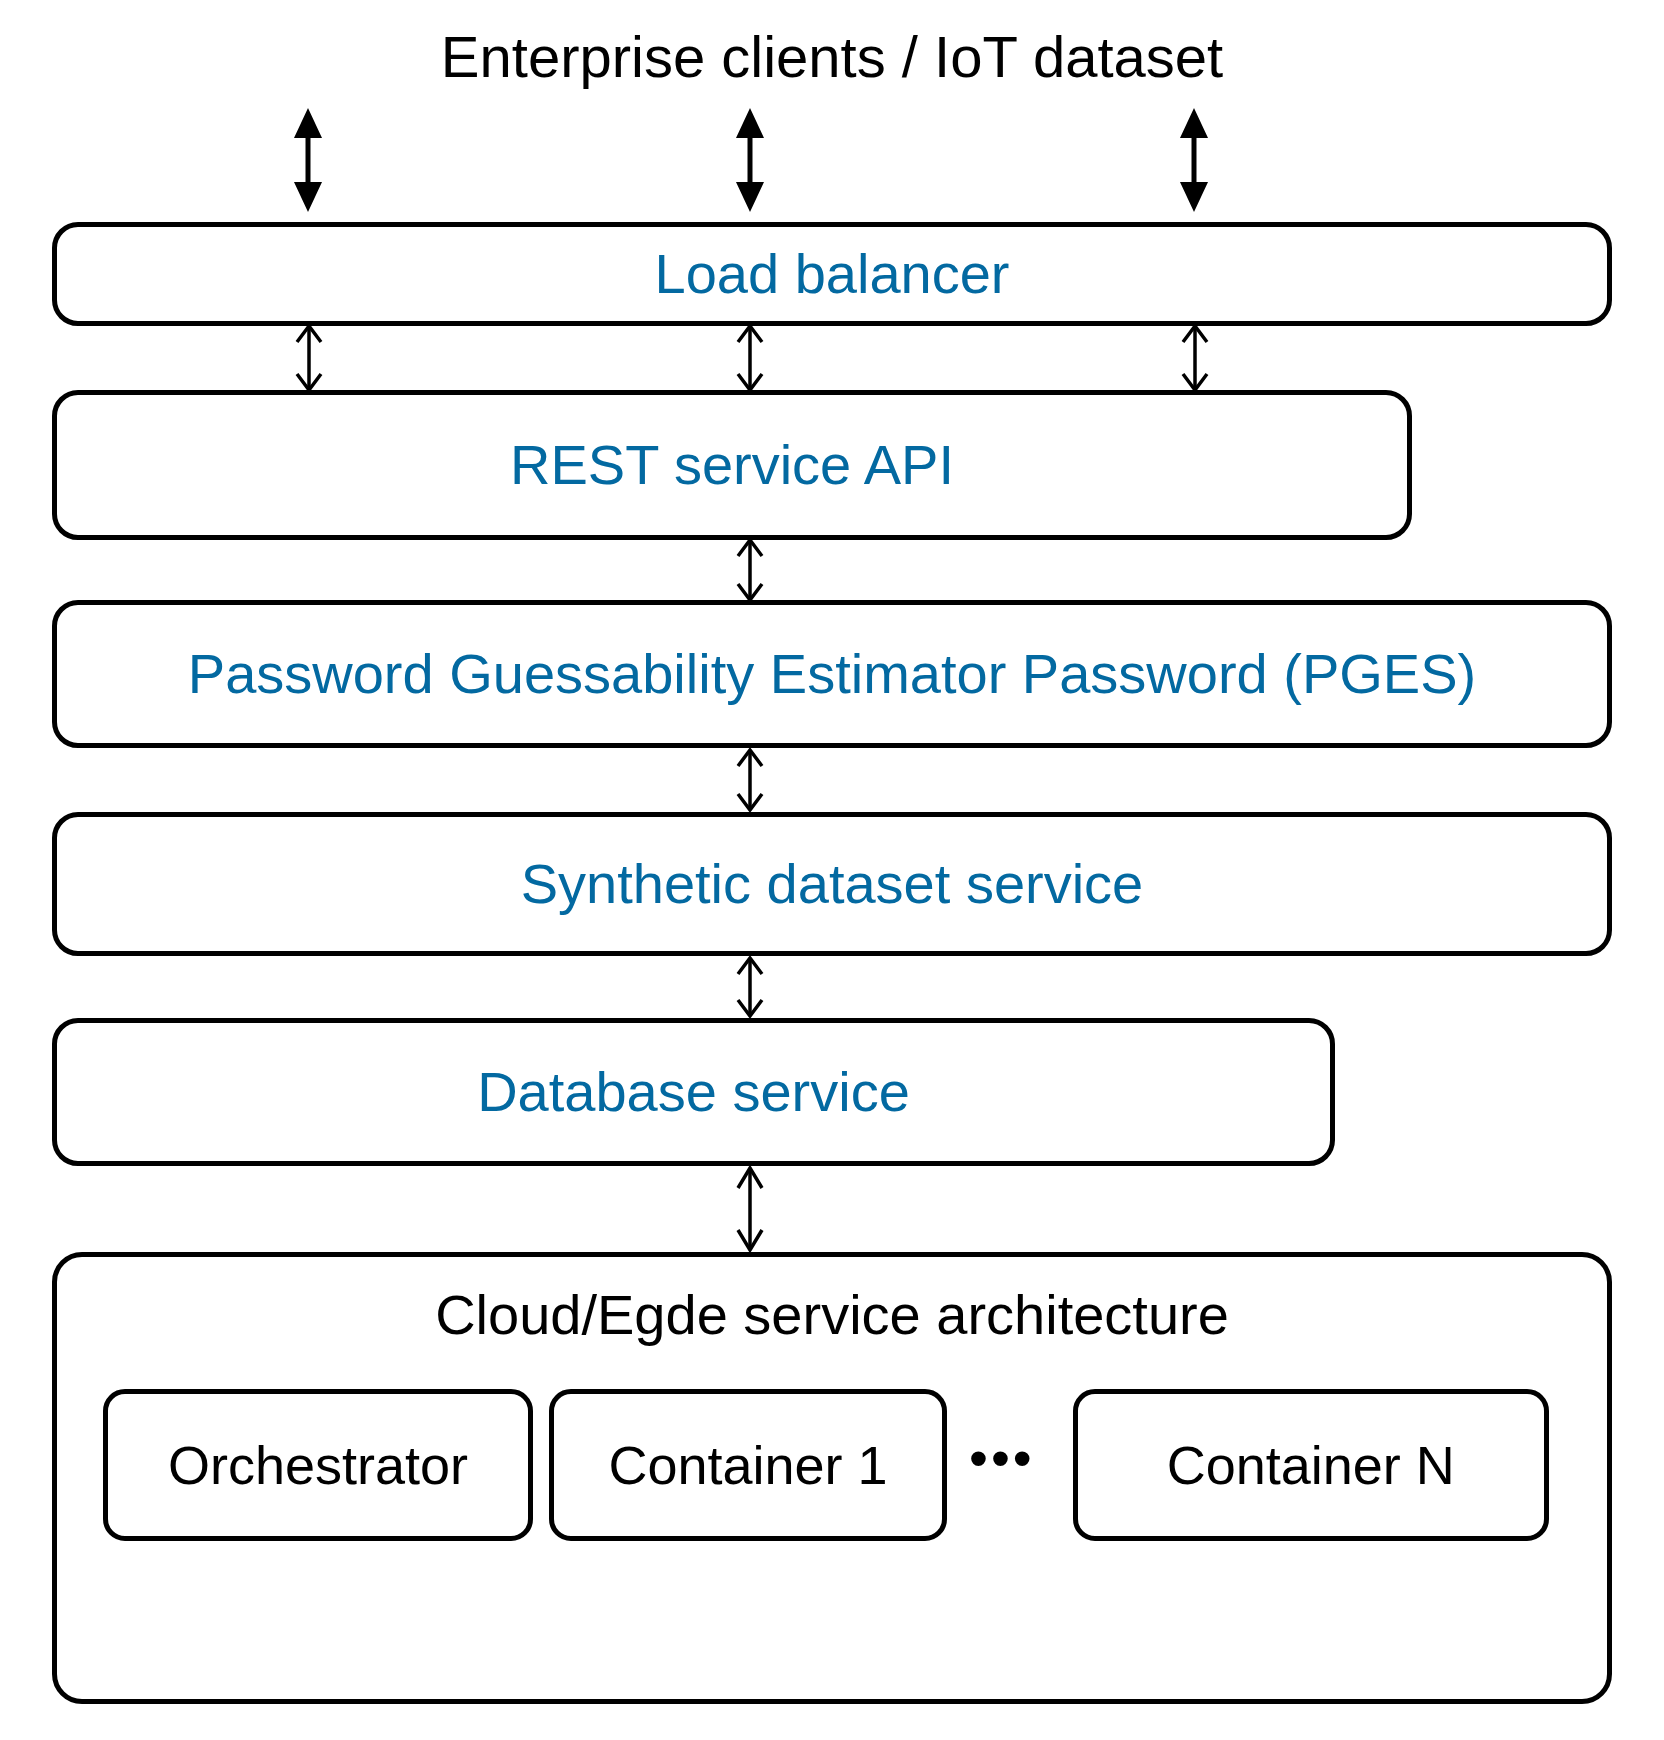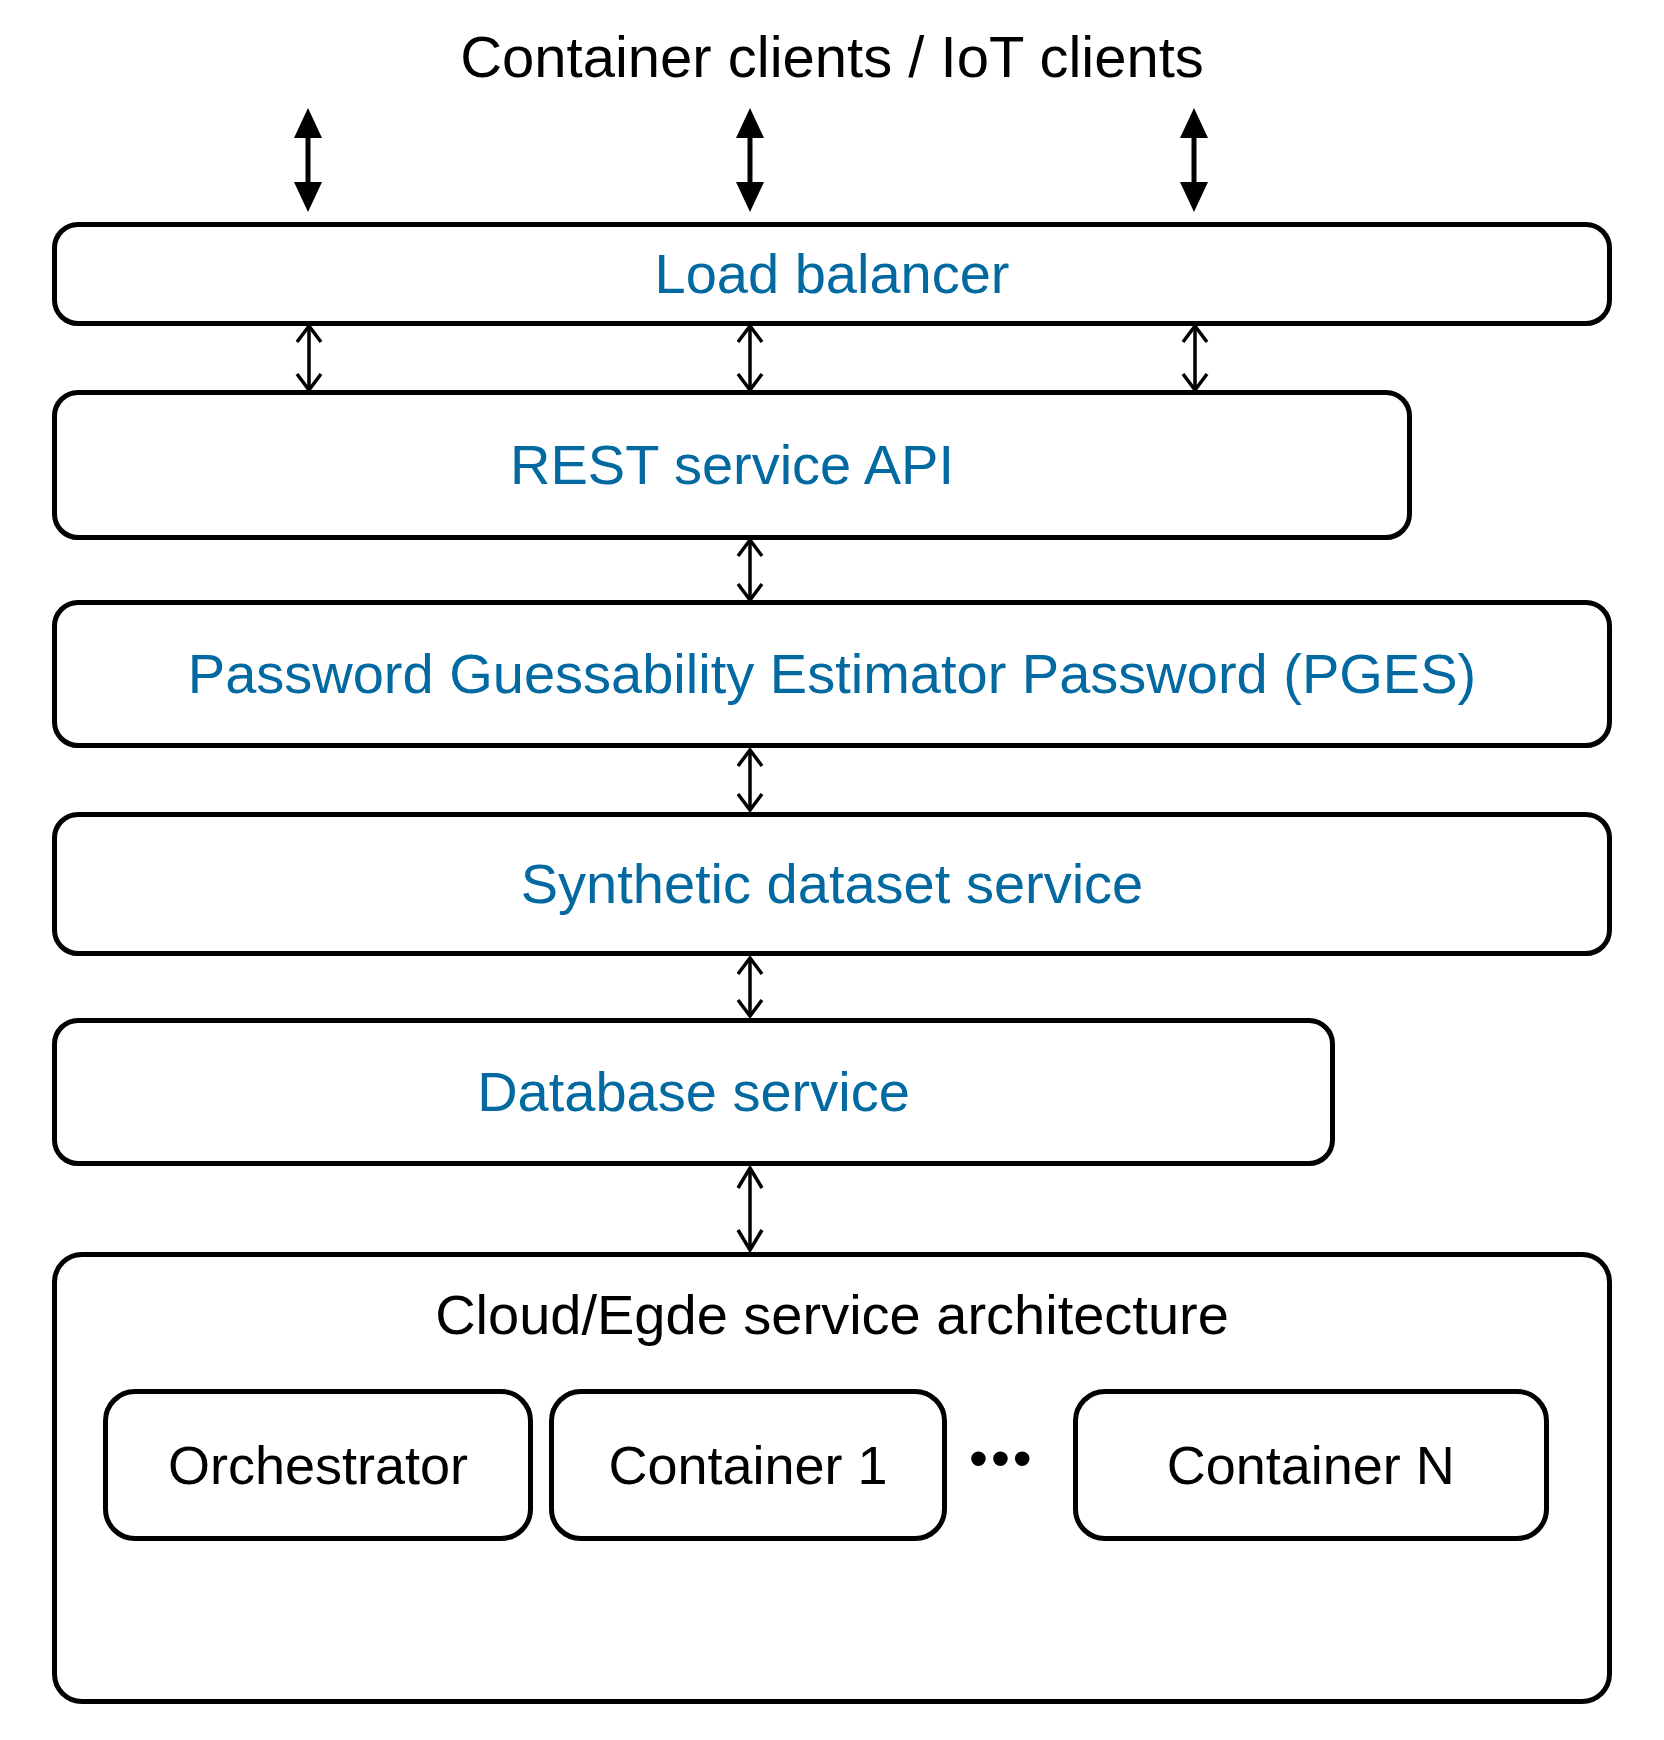--- a/index.html
+++ b/index.html
@@ -82,21 +82,21 @@
     display: flex;
     align-items: center;
     justify-content: flex-start;
     padding-left: 46px;
     box-sizing: border-box;
   }
 
   .node-box {
     box-sizing: border-box;
     border: 5px solid #000000;
-    border-radius: 32px;
+    border-radius: 22px;
     background: #ffffff;
     height: 152px;
     display: flex;
     align-items: center;
     justify-content: center;
   }
   .node-label {
     font-size: 54px;
     line-height: 60px;
     color: #000000;
@@ -121,21 +121,21 @@
   .arrow {
     position: absolute;
   }
   .arrow svg { display: block; }
 </style>
 </head>
 <body>
 
 <div id="canvas">
 
-  <div class="diagram-title">Container clients / IoT clients</div>
+  <div class="diagram-title">Enterprise clients / IoT dataset</div>
 
   <div class="arrow" style="left:282px; top:108px;">
     <svg width="52" height="104" viewBox="0 0 52 104">
       <line x1="26" y1="14" x2="26" y2="90" stroke="#000" stroke-width="5"></line>
       <polygon points="26,0 40,30 12,30" fill="#000"></polygon>
       <polygon points="26,104 40,74 12,74" fill="#000"></polygon>
     </svg>
   </div>
   <div class="arrow" style="left:724px; top:108px;">
     <svg width="52" height="104" viewBox="0 0 52 104">

